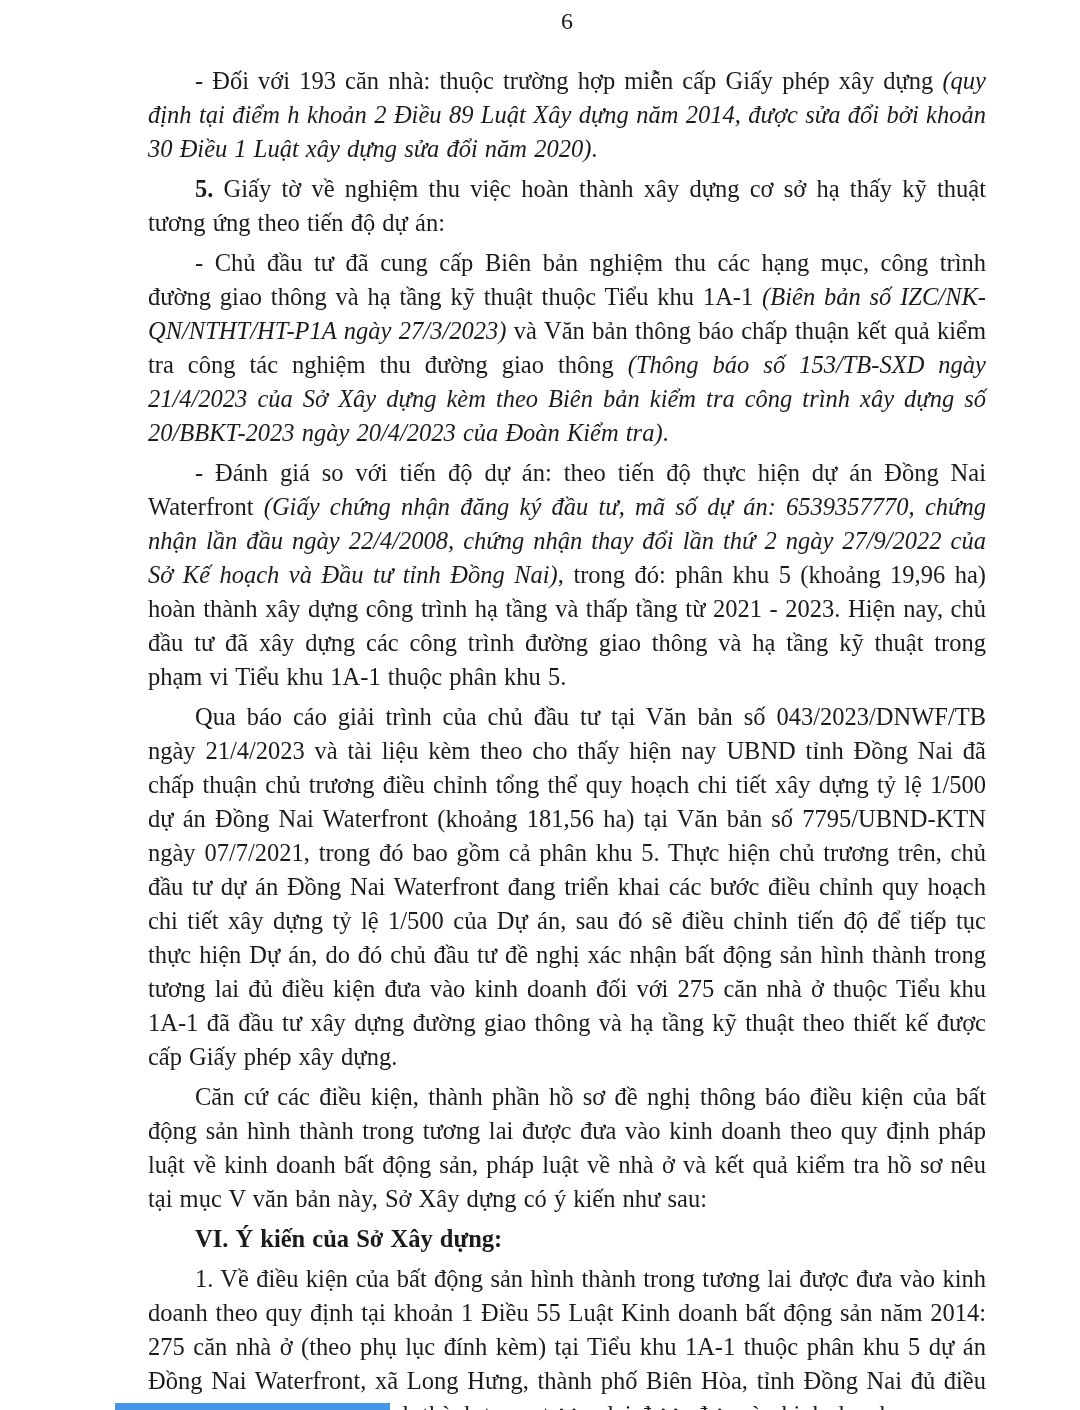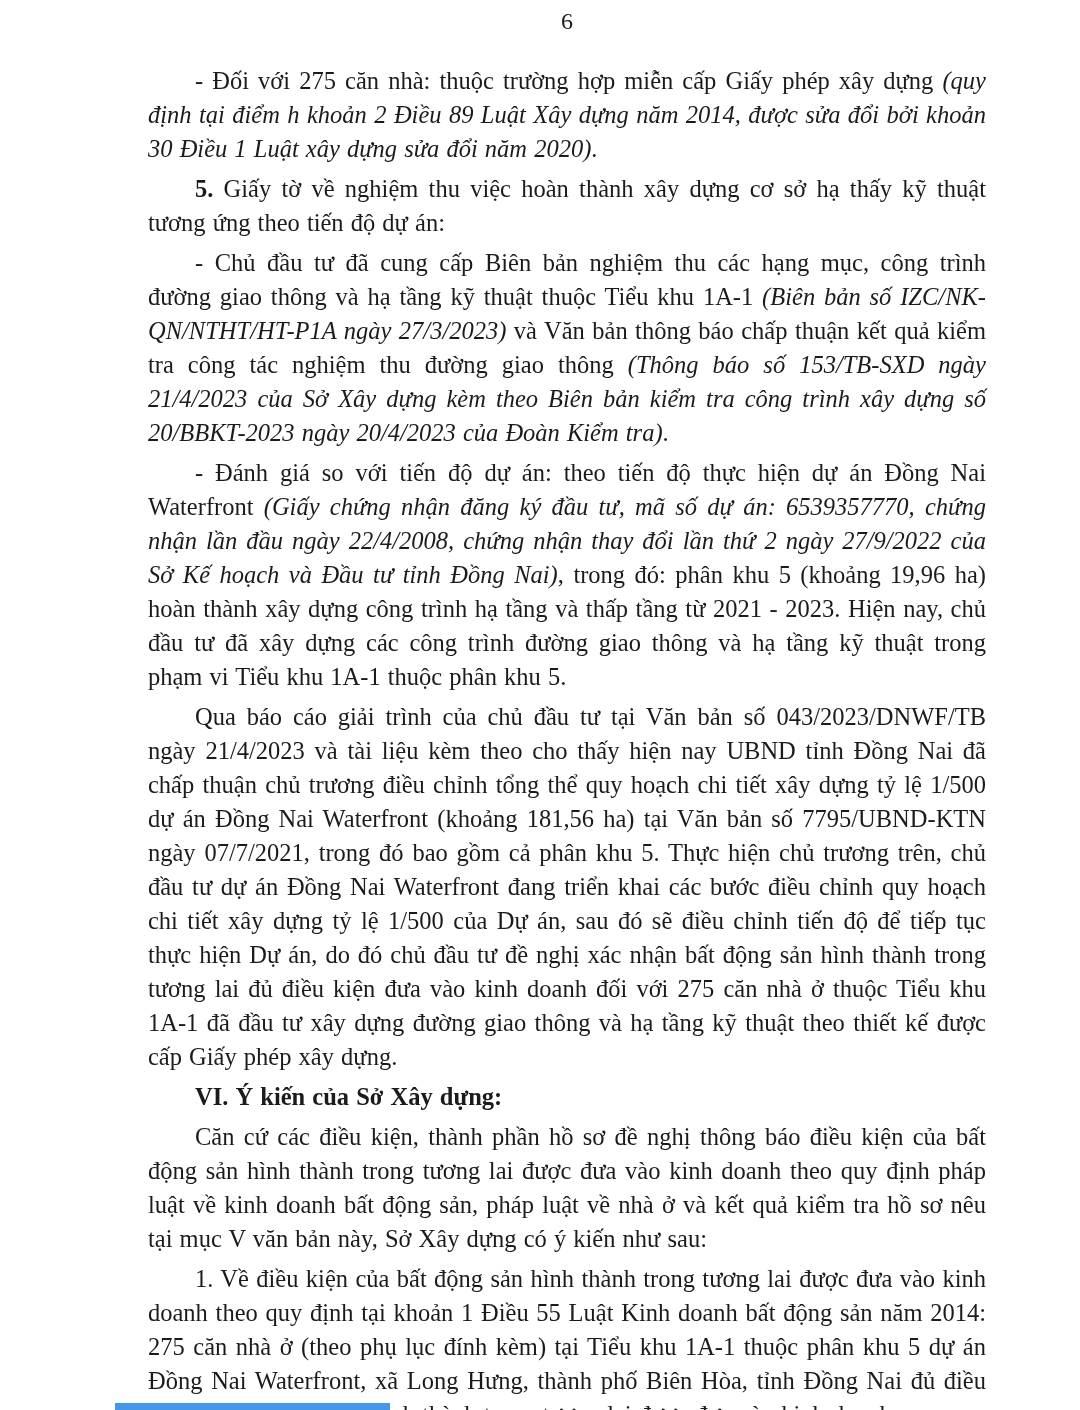--- a/index.html
+++ b/index.html
@@ -54,25 +54,25 @@
   }
 </style>
 </head>
 <body>
 
 <div class="page" style="background: rgb(255, 255, 255); color: rgb(27, 27, 27);">
 
   <div class="page-number">6</div>
 
   <div class="body-text">
-    <p class="para"><span class="run-normal">- Đối với 275 căn nhà: thuộc trường hợp miễn cấp Giấy phép xây dựng </span><span class="run-italic">(quy định tại điểm h khoản 2 Điều 89 Luật Xây dựng năm 2014, được sửa đổi bởi khoản 30 Điều 1 Luật xây dựng sửa đổi năm 2020)</span><span class="run-normal">.</span></p>
+    <p class="para"><span class="run-normal">- Đối với 193 căn nhà: thuộc trường hợp miễn cấp Giấy phép xây dựng </span><span class="run-italic">(quy định tại điểm h khoản 2 Điều 89 Luật Xây dựng năm 2014, được sửa đổi bởi khoản 30 Điều 1 Luật xây dựng sửa đổi năm 2020)</span><span class="run-normal">.</span></p>
     <p class="para"><span class="run-bold">5.</span><span class="run-normal"> Giấy tờ về nghiệm thu việc hoàn thành xây dựng cơ sở hạ thấy kỹ thuật tương ứng theo tiến độ dự án:</span></p>
     <p class="para"><span class="run-normal">- Chủ đầu tư đã cung cấp Biên bản nghiệm thu các hạng mục, công trình đường giao thông và hạ tầng kỹ thuật thuộc Tiểu khu 1A-1 </span><span class="run-italic">(Biên bản số IZC/NK-QN/NTHT/HT-P1A ngày 27/3/2023)</span><span class="run-normal"> và Văn bản thông báo chấp thuận kết quả kiểm tra công tác nghiệm thu đường giao thông </span><span class="run-italic">(Thông báo số 153/TB-SXD ngày 21/4/2023 của Sở Xây dựng kèm theo Biên bản kiểm tra công trình xây dựng số 20/BBKT-2023 ngày 20/4/2023 của Đoàn Kiểm tra)</span><span class="run-normal">.</span></p>
     <p class="para"><span class="run-normal">- Đánh giá so với tiến độ dự án: theo tiến độ thực hiện dự án Đồng Nai Waterfront </span><span class="run-italic">(Giấy chứng nhận đăng ký đầu tư, mã số dự án: 6539357770, chứng nhận lần đầu ngày 22/4/2008, chứng nhận thay đổi lần thứ 2 ngày 27/9/2022 của Sở Kế hoạch và Đầu tư tỉnh Đồng Nai)</span><span class="run-normal">, trong đó: phân khu 5 (khoảng 19,96 ha) hoàn thành xây dựng công trình hạ tầng và thấp tầng từ 2021 - 2023. Hiện nay, chủ đầu tư đã xây dựng các công trình đường giao thông và hạ tầng kỹ thuật trong phạm vi Tiểu khu 1A-1 thuộc phân khu 5.</span></p>
     <p class="para"><span class="run-normal">Qua báo cáo giải trình của chủ đầu tư tại Văn bản số 043/2023/DNWF/TB ngày 21/4/2023 và tài liệu kèm theo cho thấy hiện nay UBND tỉnh Đồng Nai đã chấp thuận chủ trương điều chỉnh tổng thể quy hoạch chi tiết xây dựng tỷ lệ 1/500 dự án Đồng Nai Waterfront (khoảng 181,56 ha) tại Văn bản số 7795/UBND-KTN ngày 07/7/2021, trong đó bao gồm cả phân khu 5. Thực hiện chủ trương trên, chủ đầu tư dự án Đồng Nai Waterfront đang triển khai các bước điều chỉnh quy hoạch chi tiết xây dựng tỷ lệ 1/500 của Dự án, sau đó sẽ điều chỉnh tiến độ để tiếp tục thực hiện Dự án, do đó chủ đầu tư đề nghị xác nhận bất động sản hình thành trong tương lai đủ điều kiện đưa vào kinh doanh đối với 275 căn nhà ở thuộc Tiểu khu 1A-1 đã đầu tư xây dựng đường giao thông và hạ tầng kỹ thuật theo thiết kế được cấp Giấy phép xây dựng.</span></p>
+    <p class="para"><span class="run-normal">Căn cứ các điều kiện, thành phần hồ sơ đề nghị thông báo điều kiện của bất động sản hình thành trong tương lai được đưa vào kinh doanh theo quy định pháp luật về kinh doanh bất động sản, pháp luật về nhà ở và kết quả kiểm tra hồ sơ nêu tại mục V văn bản này, Sở Xây dựng có ý kiến như sau:</span></p>
     <p class="para heading"><span class="run-bold">VI. Ý kiến của Sở Xây dựng:</span></p>
-    <p class="para"><span class="run-normal">Căn cứ các điều kiện, thành phần hồ sơ đề nghị thông báo điều kiện của bất động sản hình thành trong tương lai được đưa vào kinh doanh theo quy định pháp luật về kinh doanh bất động sản, pháp luật về nhà ở và kết quả kiểm tra hồ sơ nêu tại mục V văn bản này, Sở Xây dựng có ý kiến như sau:</span></p>
     <p class="para"><span class="run-normal">1. Về điều kiện của bất động sản hình thành trong tương lai được đưa vào kinh doanh theo quy định tại khoản 1 Điều 55 Luật Kinh doanh bất động sản năm 2014: 275 căn nhà ở (theo phụ lục đính kèm) tại Tiểu khu 1A-1 thuộc phân khu 5 dự án Đồng Nai Waterfront, xã Long Hưng, thành phố Biên Hòa, tỉnh Đồng Nai đủ điều kiện của bất động sản hình thành trong tương lai được đưa vào kinh doanh.</span></p>
   </div>
 
   <div class="bottom-artifact-bar" style="background: rgb(69, 150, 232);"></div>
 
 </div>
 
 </body></html>

